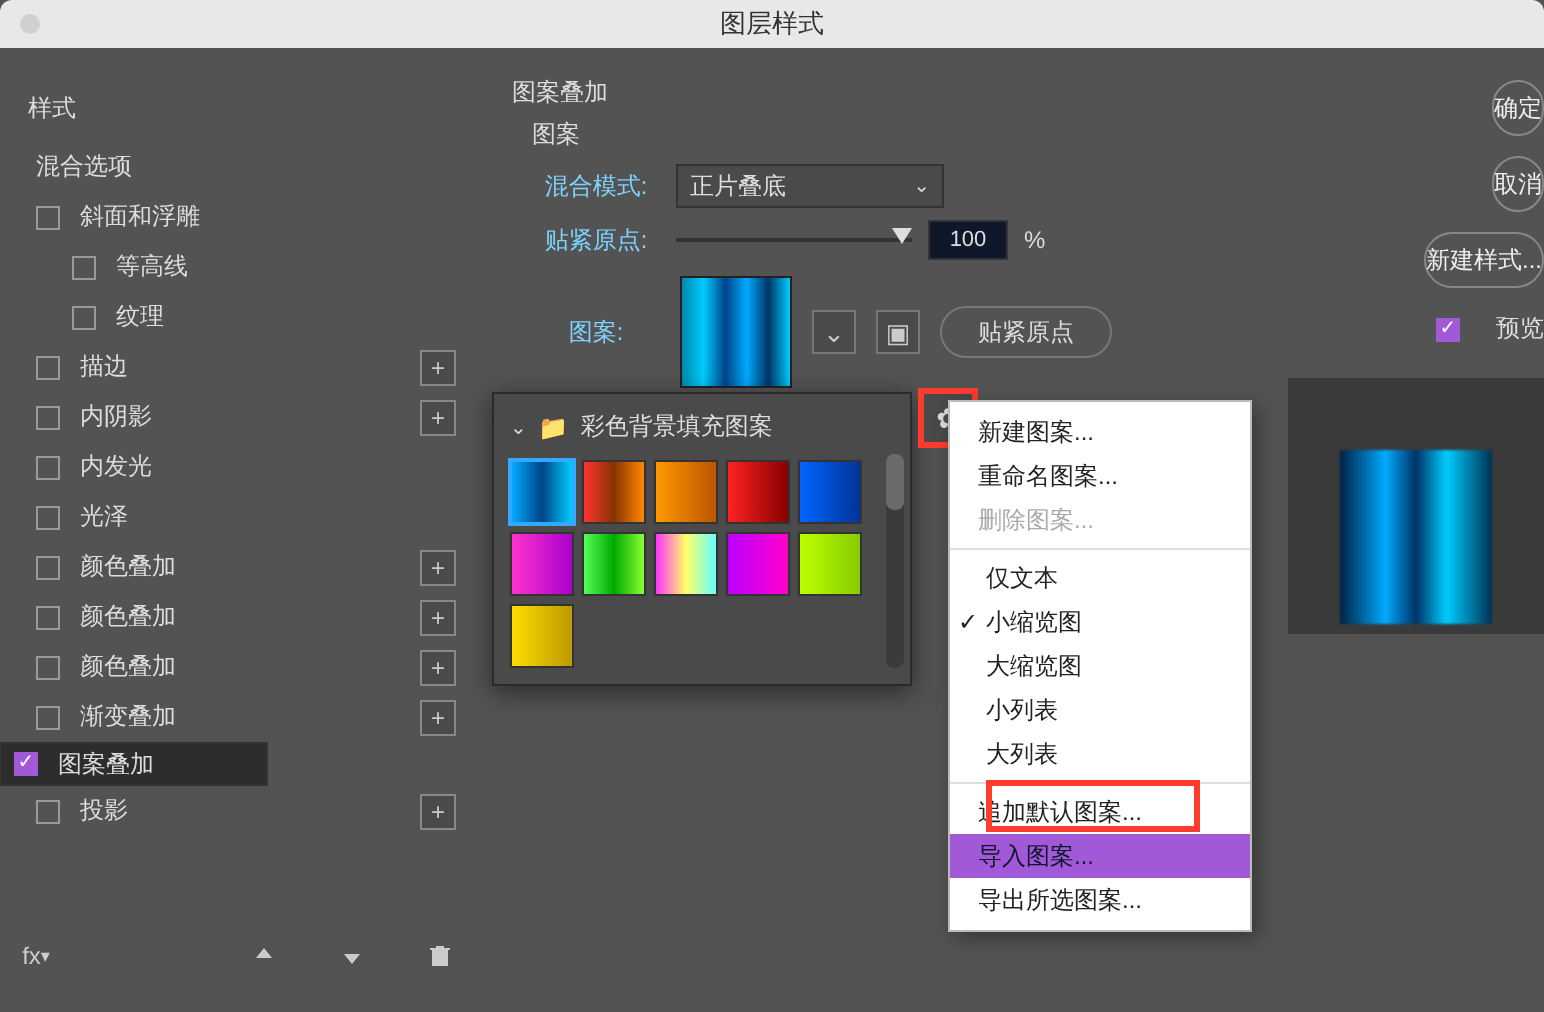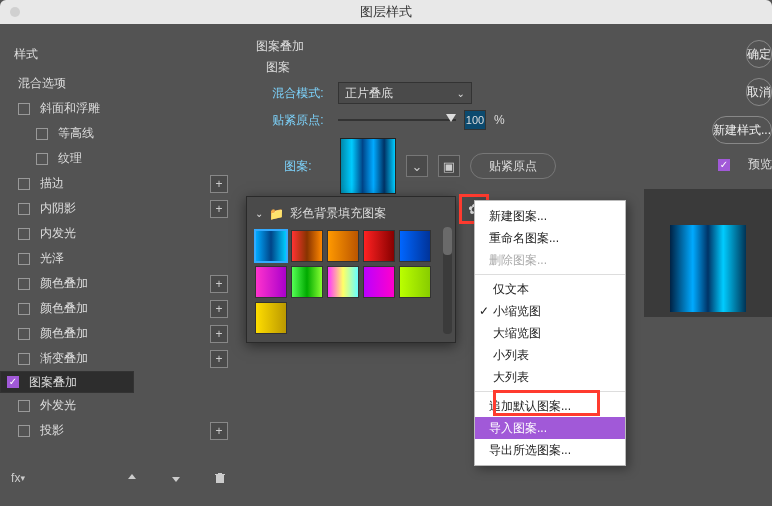--- a/index.html
+++ b/index.html
@@ -27,21 +27,21 @@
 .mid{flex:1;padding:6px 18px;color:#ddd;font-size:12px;position:relative}
 .mid h1{font-size:12px;font-weight:400;color:#ddd}
 .fsbox{border-left:none;padding:4px 0 0 10px}
 .row{display:flex;align-items:center;margin:6px 0;gap:8px}
 .lbl{width:64px;text-align:center;color:#7dd3fc}
 .sel{background:#4a4a4a;border:1px solid #333;color:#ddd;font-size:12px;height:22px;width:134px;display:flex;align-items:center;padding:0 6px;position:relative}
 .sel .caret{margin-left:auto;font-size:10px}
 .slider{flex:1;height:14px;position:relative;max-width:118px}
 .slider::before{content:"";position:absolute;left:0;right:0;top:6px;height:2px;background:#333}
 .thumb{position:absolute;right:0;top:1px;width:0;height:0;border-left:5px solid transparent;border-right:5px solid transparent;border-top:8px solid #ddd}
-.num{background:#0c4a6e;border:1px solid #333;color:#ddd;width:22px;height:20px;text-align:center;font-size:11px}
+.num{background:#0f172a;border:1px solid #333;color:#ddd;width:40px;height:20px;text-align:center;font-size:11px}
 .swatch-row{display:flex;align-items:center;gap:10px;margin-top:8px}
 .swatch-big{width:56px;height:56px;border:1px solid #222;background:linear-gradient(90deg,#08a 0%,#0cf 20%,#048 40%,#0af 60%,#036 80%,#0cf 100%)}
 .sqbtn{width:22px;height:22px;border:1px solid #777;display:flex;align-items:center;justify-content:center;background:#4a4a4a;color:#ccc;font-size:13px}
 .pillbtn{height:26px;padding:0 18px;border:1px solid #777;border-radius:14px;display:inline-flex;align-items:center;color:#ddd;font-size:12px;background:transparent}
 
 
 .right{width:152px;padding:8px 0 8px 0;display:flex;flex-direction:column;gap:10px;align-items:flex-end}
 .rbtn{height:28px;border:1px solid #888;border-radius:14px;display:flex;align-items:center;justify-content:center;color:#eee;font-size:12px;background:transparent}
 .previewrow{display:flex;align-items:center;gap:8px;color:#ddd;font-size:12px;margin-top:2px}
 .preview{margin-top:6px;width:128px;height:128px;background:#3a3a3a;position:relative}
@@ -69,21 +69,21 @@
 .scrollthumb{position:absolute;top:0;left:0;right:0;height:28px;background:#6a6a6a;border-radius:4px}
 
 
 .gearbox{position:absolute;left:459px;top:194px;width:30px;height:30px;border:3px solid #ff3b2f;display:flex;align-items:center;justify-content:center;background:#4a4a4a}
 .gear{color:#ddd;font-size:14px}
 
 
 .menu{position:absolute;left:474px;top:200px;width:152px;background:#fff;border:1px solid #bbb;box-shadow:3px 3px 10px rgba(0,0,0,.35);font-size:12px;color:#222;padding:4px 0}
 .menu .mi{height:22px;display:flex;align-items:center;padding:0 14px;white-space:nowrap}
 .menu .mi.dis{color:#aaa}
-.menu .mi.hov{background:#a159d8;color:#ffffff}
+.menu .mi.hov{background:#a159d8;color:#0f172a}
 .menu .sep{height:1px;background:#ddd;margin:3px 0}
 .menu .chk{width:12px;display:inline-block;margin-left:-10px;margin-right:2px}
 .importhl{position:absolute;left:493px;top:390px;width:107px;height:26px;border:3px solid #ff3b2f;pointer-events:none}
 </style>
 </head>
 <body>
 
 <div class="dialog">
   <div class="titlebar">
     <div class="tb-dot"></div>
@@ -143,24 +143,20 @@
             <span class="plus">+</span>
           </div>
           <div class="leftitem">
             <span class="cbx"></span>
             <span>渐变叠加</span>
             <span class="plus">+</span>
           </div>
           <div class="leftitem sel">
             <span class="cbx checked">✓</span>
             <span>图案叠加</span>
-          </div>
-          <div class="leftitem">
-            <span class="cbx"></span>
-            <span>外发光</span>
           </div>
           <div class="leftitem">
             <span class="cbx"></span>
             <span>投影</span>
             <span class="plus">+</span>
           </div>
         </div>
       <div class="leftfoot">
         <span class="icn">
             <span>fx</span>

